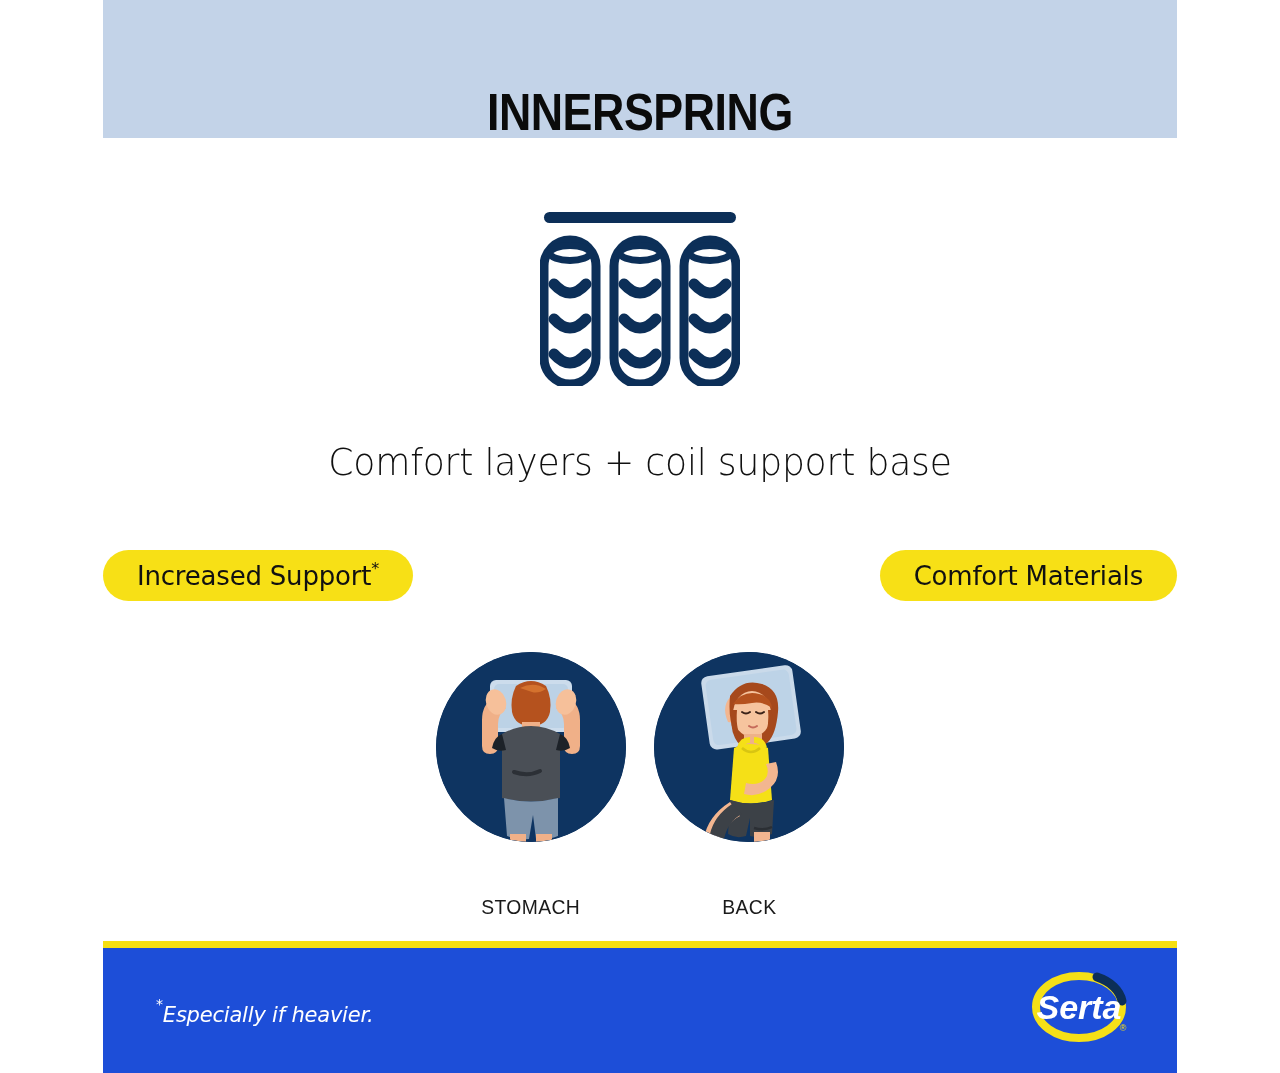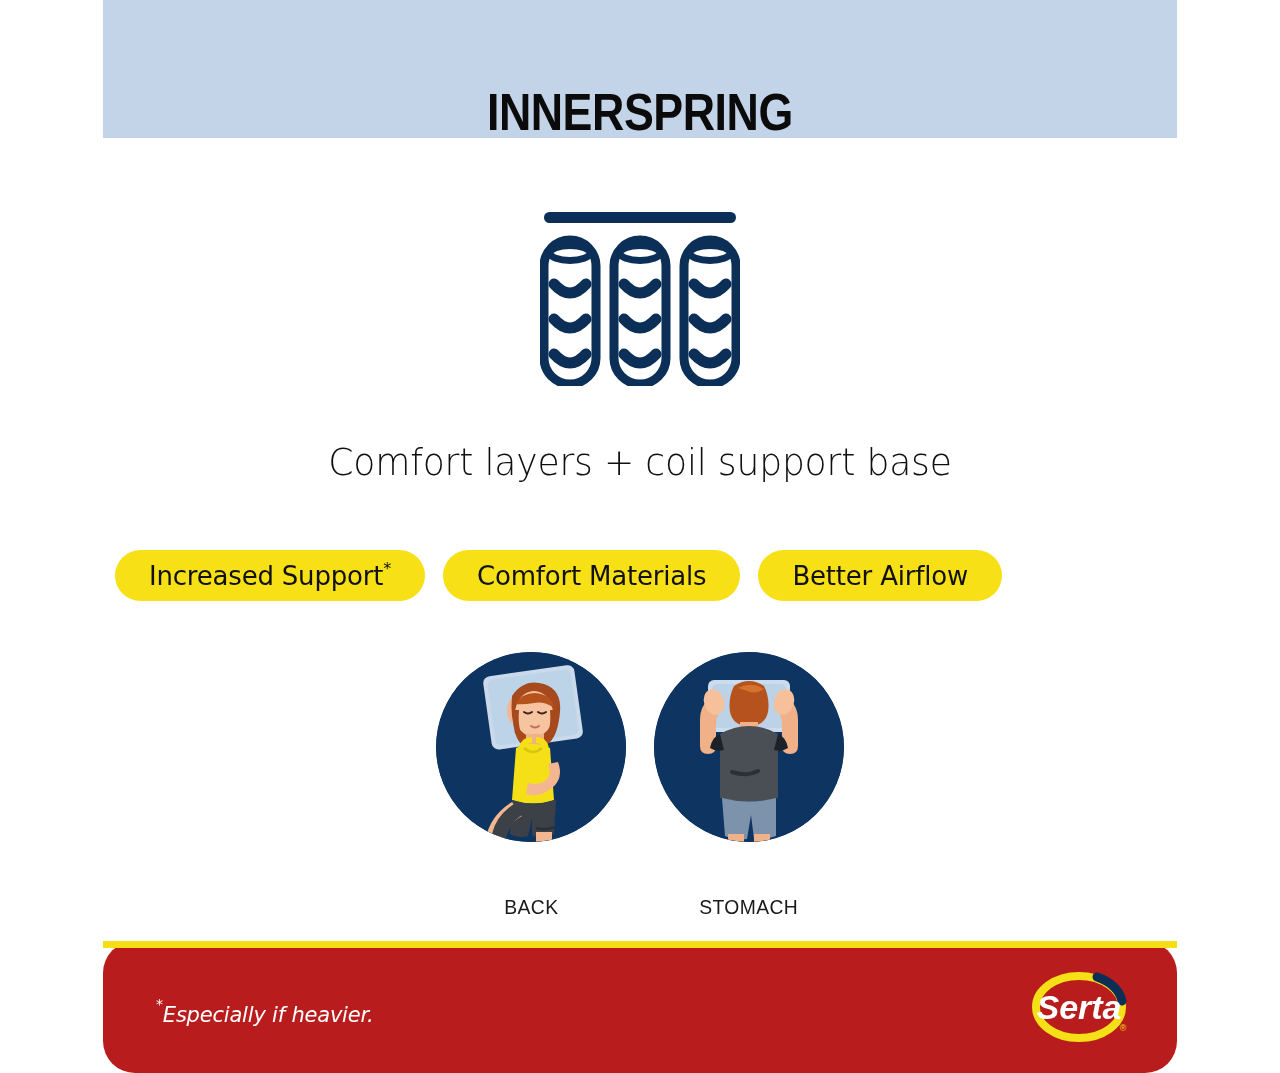--- a/index.html
+++ b/index.html
@@ -70,25 +70,25 @@
     font-family: "DejaVu Sans", sans-serif;
     font-size: 38px;
     font-weight: 300;
     color: #101010;
     letter-spacing: -0.2px;
     transform: scaleX(0.95);
   }
   
   .pill-row {
     position: absolute;
-    left: 12px;
+    left: 0;
     top: 550px;
     width: 1074px;
     display: flex;
-    justify-content: flex-start;
+    justify-content: space-between;
     gap: 18px;
   }
   .pill {
     background: #f7e016;
     border-radius: 999px;
     height: 51px;
     display: flex;
     align-items: center;
     justify-content: center;
     padding: 0 34px;
@@ -139,22 +139,21 @@
     letter-spacing: 0.4px;
     transform: scaleX(0.92);
   }
   
   .footer {
     position: absolute;
     left: 0;
     bottom: 0;
     width: 1074px;
     height: 132px;
-    background: #b91c1c;
-    border-radius: 32px;
+    background: #1d4ed8;
   }
   .footer-accent {
     position: absolute;
     left: 0;
     top: 0;
     width: 1074px;
     height: 7px;
     background: #f5df12;
   }
   .footnote {
@@ -227,26 +226,65 @@
     <div class="tagline">Comfort layers + coil support base</div>
 
     <div class="pill-row">
       <div class="pill">
         <span>Increased Support</span>
           <span class="sup">*</span>
       </div>
       <div class="pill">
         <span>Comfort Materials</span>
       </div>
-      <div class="pill">
-        <span>Better Airflow</span>
-      </div>
     </div>
 
     <div class="positions">
+
+      <div class="position">
+        <div class="pos-circle">
+          <svg width="190" height="190" viewBox="0 0 190 190">
+            <defs>
+                <clipPath id="cs">
+                  <circle cx="95" cy="95" r="95"></circle>
+                </clipPath>
+              </defs>
+            <g clip-path="url(#cs)">
+              <rect width="190" height="190" fill="#0e3461"></rect>
+
+              <rect x="54" y="28" width="82" height="52" rx="6" fill="#ccdcec"></rect>
+              <rect x="58" y="32" width="74" height="44" rx="5" fill="#bcd2e6"></rect>
+
+              <path d="M58 46 q-12 6 -12 22 l0 26 q0 8 8 8 q8 0 8 -8 l0 -22 q0 -10 8 -16 z" fill="#f0b088"></path>
+              <path d="M132 46 q12 6 12 22 l0 26 q0 8 -8 8 q-8 0 -8 -8 l0 -22 q0 -10 -8 -16 z" fill="#f0b088"></path>
+
+              <ellipse cx="60" cy="50" rx="10" ry="13" fill="#f6c09a" transform="rotate(-18 60 50)"></ellipse>
+              <ellipse cx="130" cy="50" rx="10" ry="13" fill="#f6c09a" transform="rotate(18 130 50)"></ellipse>
+
+              <path d="M80 34 q15 -10 30 0 q6 12 4 26 q-3 14 -19 14 q-16 0 -19 -14 q-2 -14 4 -26 z" fill="#b5521e"></path>
+              <path d="M84 36 q14 -7 26 1 q-8 5 -14 3 q-6 -2 -12 -4 z" fill="#d4722e"></path>
+
+              <rect x="86" y="70" width="18" height="16" fill="#f0b088"></rect>
+
+              <path d="M66 82 q14 -8 29 -8 q15 0 29 8 l0 64 q-29 7 -58 0 z" fill="#4a4f56"></path>
+
+              <path d="M66 82 q-8 3 -10 14 q6 4 14 2 z" fill="#1d2228"></path>
+              <path d="M124 82 q8 3 10 14 q-6 4 -14 2 z" fill="#1d2228"></path>
+
+              <path d="M78 120 q14 5 26 -1" stroke="#2c3036" stroke-width="4" fill="none" stroke-linecap="round"></path>
+
+              <path d="M68 146 q27 7 54 0 l0 38 q-10 4 -22 3 l-3 -24 l-4 24 q-12 1 -22 -3 z" fill="#7d93ab"></path>
+
+              <rect x="74" y="182" width="16" height="16" fill="#f0b088"></rect>
+              <rect x="100" y="182" width="16" height="16" fill="#f0b088"></rect>
+            </g>
+          </svg>
+        </div>
+        <div class="pos-label">STOMACH</div>
+      </div>
 
       <div class="position">
         <div class="pos-circle">
           <svg width="190" height="190" viewBox="0 0 190 190">
             <defs>
                 <clipPath id="cb">
                   <circle cx="95" cy="95" r="95"></circle>
                 </clipPath>
               </defs>
             <g clip-path="url(#cb)">
@@ -291,62 +329,20 @@
 
               <rect x="100" y="180" width="16" height="20" fill="#f3b690"></rect>
 
               <path d="M100 176 q10 3 18 -1" stroke="#2b2f34" stroke-width="2.5" fill="none"></path>
             </g>
           </svg>
         </div>
         <div class="pos-label">BACK</div>
       </div>
 
-      <div class="position">
-        <div class="pos-circle">
-          <svg width="190" height="190" viewBox="0 0 190 190">
-            <defs>
-                <clipPath id="cs">
-                  <circle cx="95" cy="95" r="95"></circle>
-                </clipPath>
-              </defs>
-            <g clip-path="url(#cs)">
-              <rect width="190" height="190" fill="#0e3461"></rect>
-
-              <rect x="54" y="28" width="82" height="52" rx="6" fill="#ccdcec"></rect>
-              <rect x="58" y="32" width="74" height="44" rx="5" fill="#bcd2e6"></rect>
-
-              <path d="M58 46 q-12 6 -12 22 l0 26 q0 8 8 8 q8 0 8 -8 l0 -22 q0 -10 8 -16 z" fill="#f0b088"></path>
-              <path d="M132 46 q12 6 12 22 l0 26 q0 8 -8 8 q-8 0 -8 -8 l0 -22 q0 -10 -8 -16 z" fill="#f0b088"></path>
-
-              <ellipse cx="60" cy="50" rx="10" ry="13" fill="#f6c09a" transform="rotate(-18 60 50)"></ellipse>
-              <ellipse cx="130" cy="50" rx="10" ry="13" fill="#f6c09a" transform="rotate(18 130 50)"></ellipse>
-
-              <path d="M80 34 q15 -10 30 0 q6 12 4 26 q-3 14 -19 14 q-16 0 -19 -14 q-2 -14 4 -26 z" fill="#b5521e"></path>
-              <path d="M84 36 q14 -7 26 1 q-8 5 -14 3 q-6 -2 -12 -4 z" fill="#d4722e"></path>
-
-              <rect x="86" y="70" width="18" height="16" fill="#f0b088"></rect>
-
-              <path d="M66 82 q14 -8 29 -8 q15 0 29 8 l0 64 q-29 7 -58 0 z" fill="#4a4f56"></path>
-
-              <path d="M66 82 q-8 3 -10 14 q6 4 14 2 z" fill="#1d2228"></path>
-              <path d="M124 82 q8 3 10 14 q-6 4 -14 2 z" fill="#1d2228"></path>
-
-              <path d="M78 120 q14 5 26 -1" stroke="#2c3036" stroke-width="4" fill="none" stroke-linecap="round"></path>
-
-              <path d="M68 146 q27 7 54 0 l0 38 q-10 4 -22 3 l-3 -24 l-4 24 q-12 1 -22 -3 z" fill="#7d93ab"></path>
-
-              <rect x="74" y="182" width="16" height="16" fill="#f0b088"></rect>
-              <rect x="100" y="182" width="16" height="16" fill="#f0b088"></rect>
-            </g>
-          </svg>
-        </div>
-        <div class="pos-label">STOMACH</div>
-      </div>
-
     </div>
 
     <div class="footer">
       <div class="footer-accent"></div>
       <div class="footnote">
         <span class="sup">*</span><span>Especially if heavier.</span>
       </div>
       <svg class="brand-logo" viewBox="0 0 110 92">
         <ellipse cx="52" cy="46" rx="43" ry="31" fill="none" stroke="#f5e017" stroke-width="8"></ellipse>
         <path d="M70 16 A43 31 0 0 1 95 40" fill="none" stroke="#0c2f58" stroke-width="9" stroke-linecap="round"></path>

